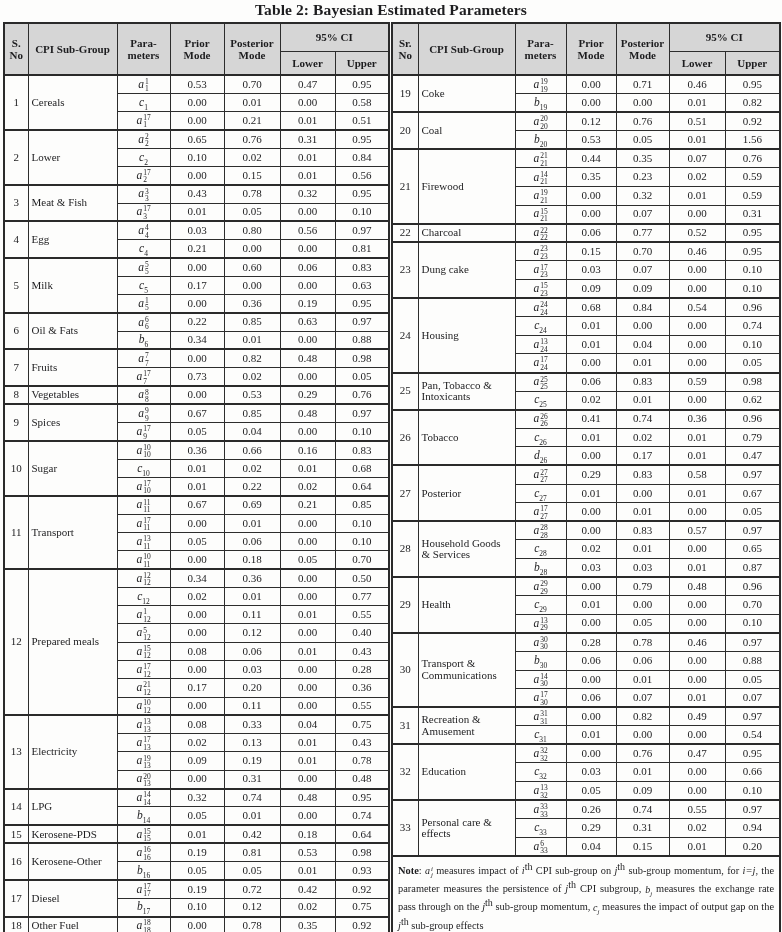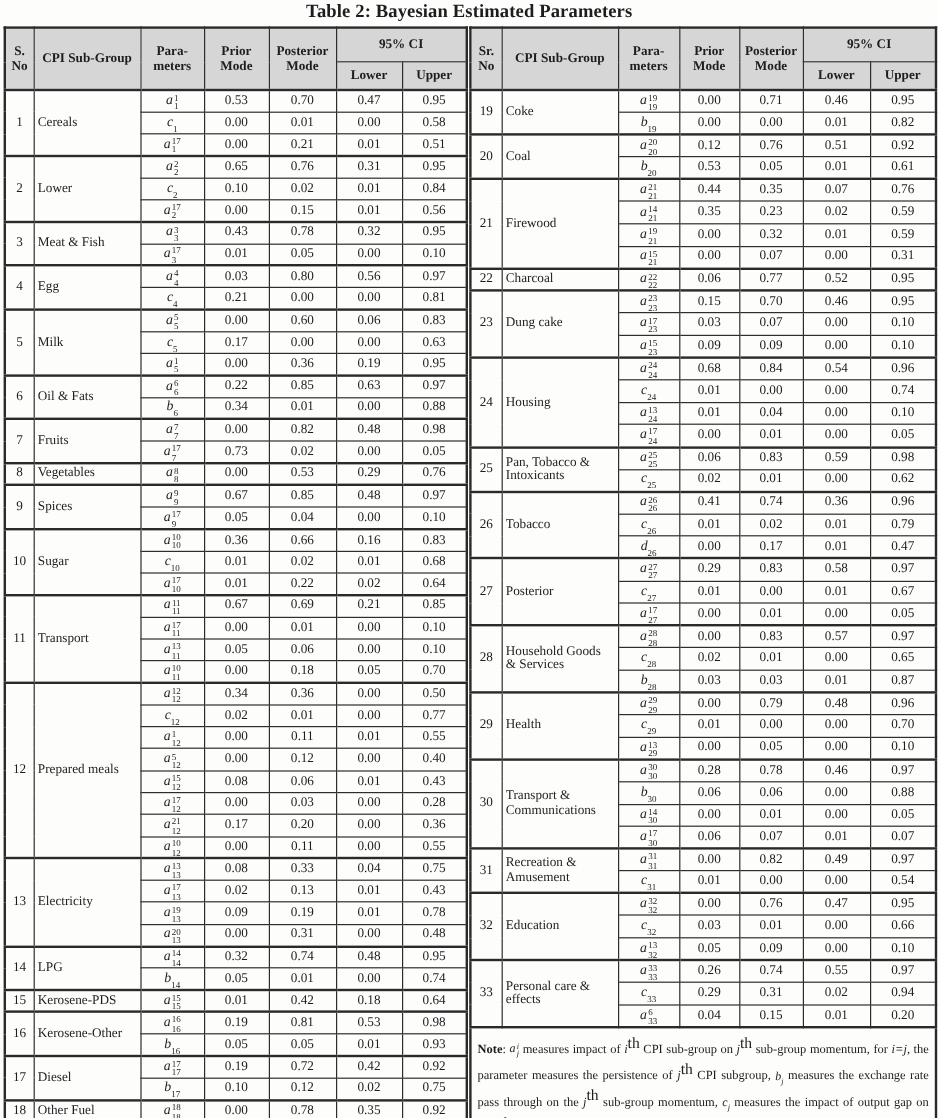--- a/index.html
+++ b/index.html
@@ -33,21 +33,21 @@
   .pm .solo-sub { font-size:7.5px; line-height:1; align-self:flex-end; transform:translateY(3px); }
   
   td.note {
     text-align:justify; font-size:10.4px; line-height:1.32; padding:3px 5px 2px 5px;
     vertical-align:top;
   }
   td.note .pm .pb { font-size:10px; }
   td.note .pm .scr { font-size:6.8px; }
   td.note .pm .solo-sub { font-size:6.8px; }
   td.note .pm .scr .it, td.note .solo-sub.it, .it { font-style:italic; }
-  td.note sup { font-size:13px; }
+  td.note sup { font-size:10px; }
   td.note .src { display:block; text-align:left;margin-left:12px; }
   .b { font-weight:bold; }
 </style>
 </head>
 <body>
 
 <div class="page">
   <div class="title">Table 2: Bayesian Estimated Parameters</div>
   <table id="ltable">
       <colgroup>
@@ -767,21 +767,21 @@
           <td>0.92</td>
         </tr>
         <tr style="height: 18.6px;">
           <td><span class="pm">
               <span class="pb">b</span>
               <span class="solo-sub">20</span>
             </span></td>
           <td>0.53</td>
           <td>0.05</td>
           <td>0.01</td>
-          <td>0.61</td>
+          <td>1.56</td>
         </tr>
         <tr class="gstart" style="height: 18.6px;">
           <td rowspan="4">21</td>
           <td rowspan="4" class="gname">Firewood</td>
           <td><span class="pm">
               <span class="pb">a</span>
               <span class="scr">
                 <span>21</span>
                 <span>21</span>
               </span>

